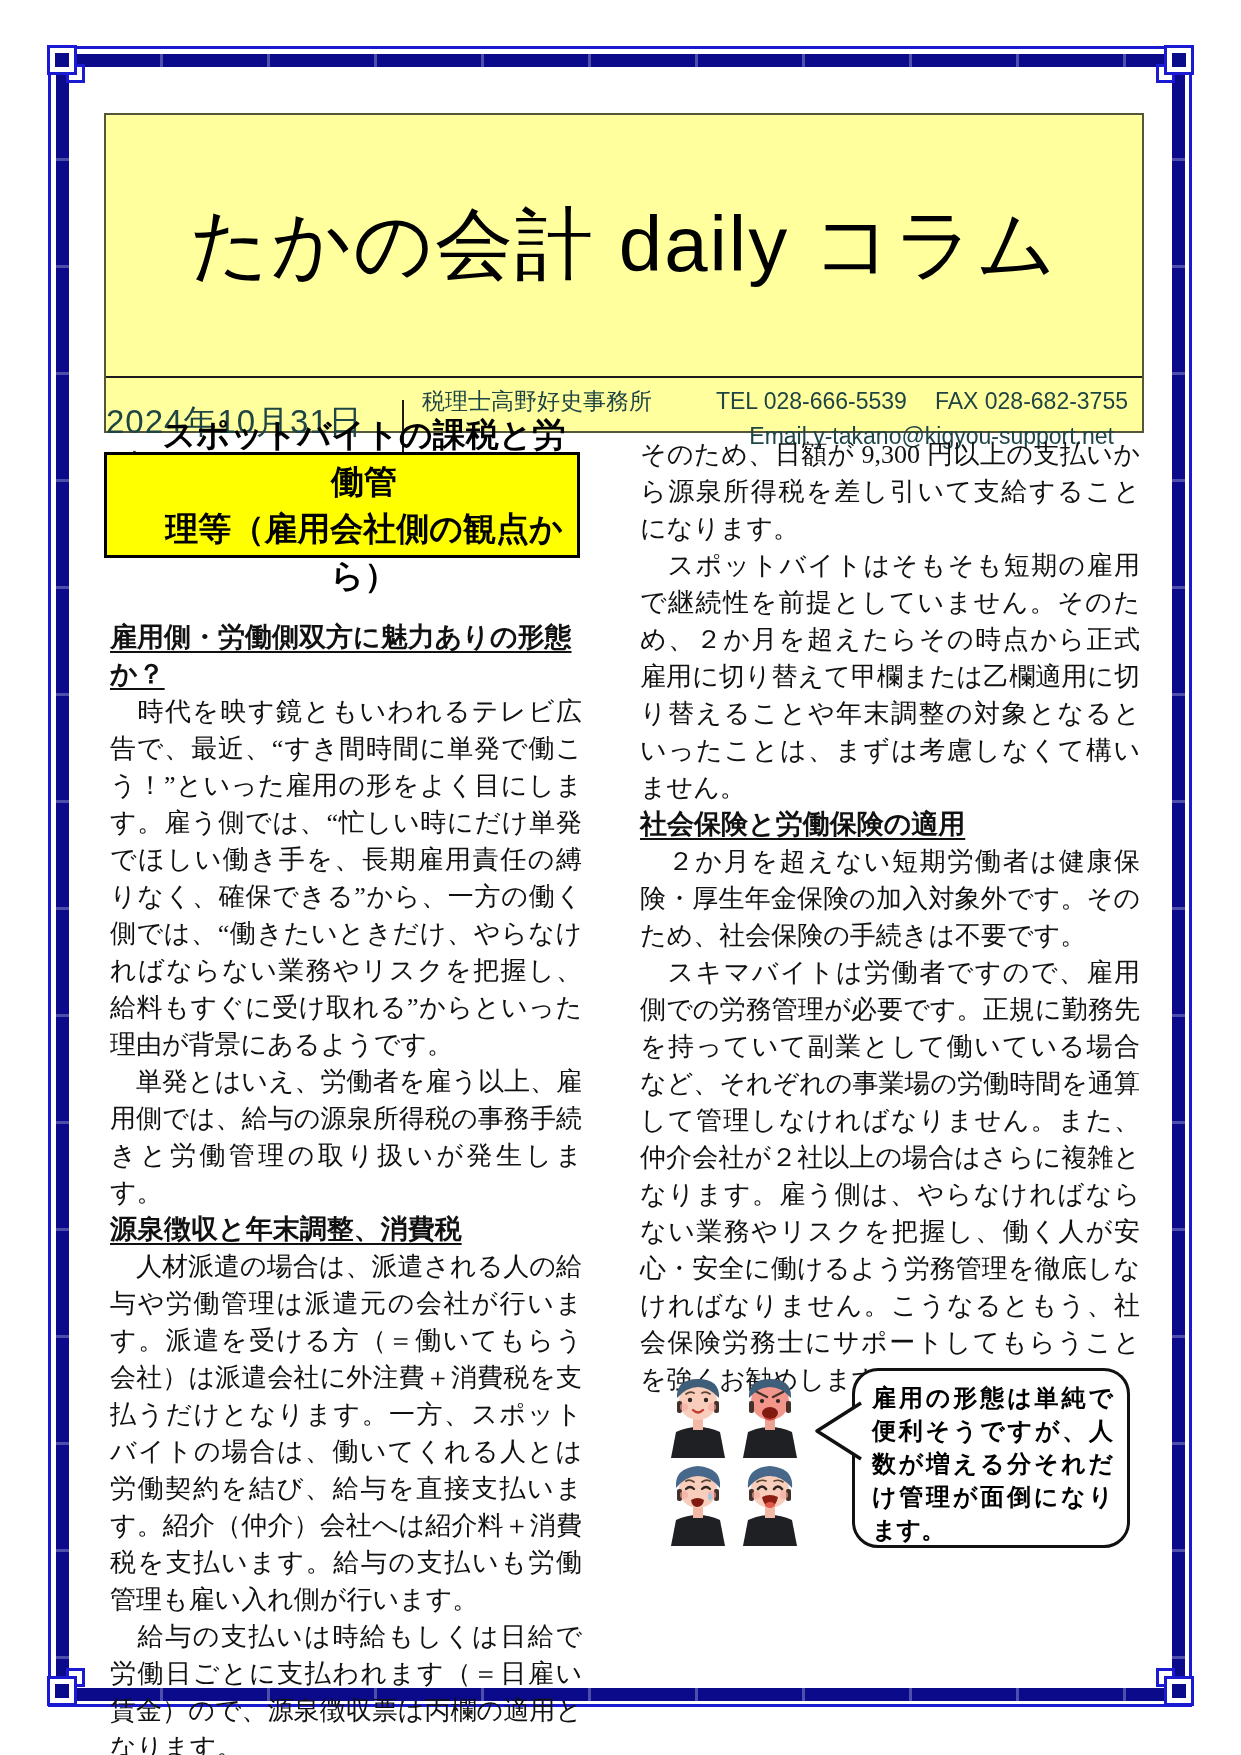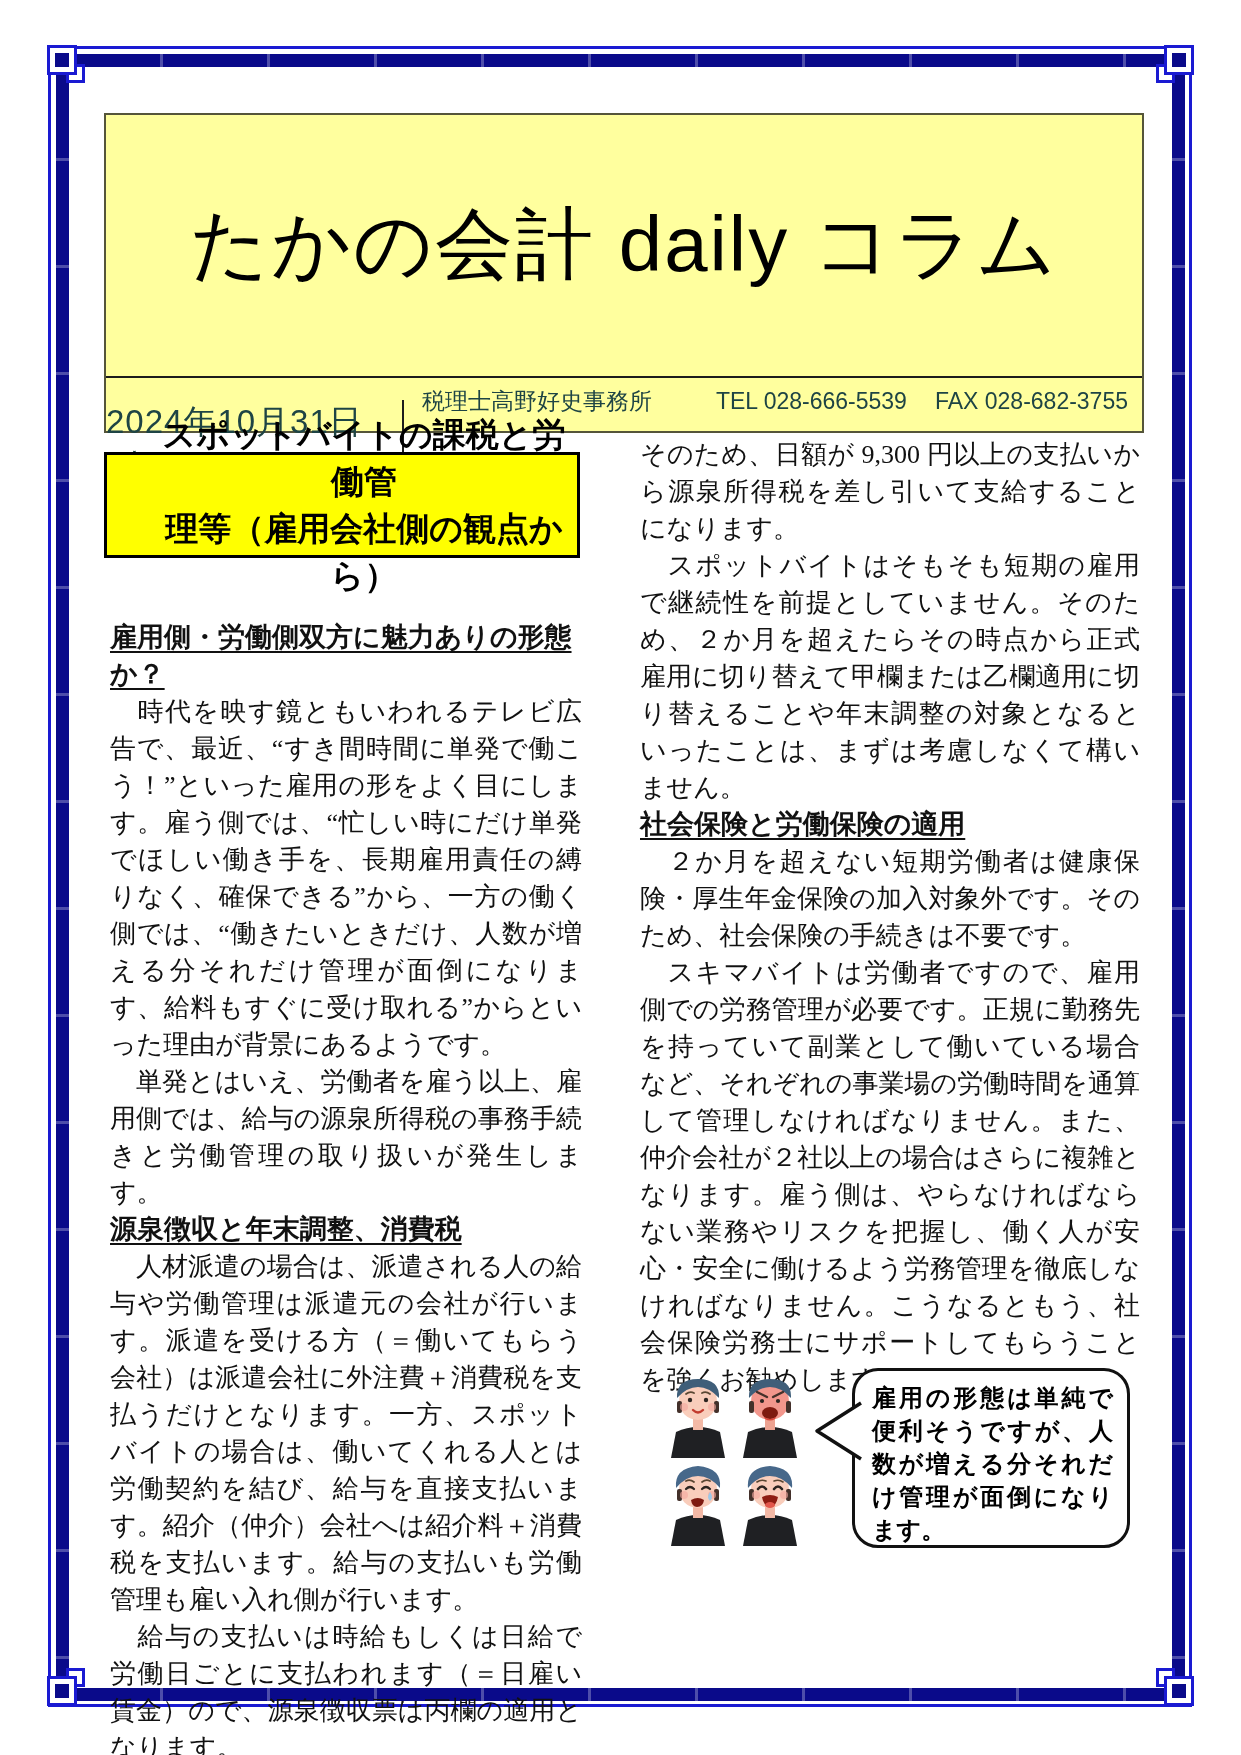--- a/index.html
+++ b/index.html
@@ -125,32 +125,33 @@
 <div class="corner corner-br"></div>
 
 <div class="masthead">
   <div class="masthead-title-row">
     <div class="masthead-title">たかの会計 daily コラム</div>
   </div>
   <div class="masthead-info-row">
     <div class="date-cell">2024年10月31日(木)</div>
     <div class="info-cell">
       <div class="info-line2"><span>税理士高野好史事務所</span><span class="tel">TEL 028-666-5539</span><span class="fax">FAX 028-682-3755</span></div>
+      <div class="info-line3">Email y-takano@kigyou-support.net</div>
     </div>
   </div>
 </div>
 
 <div class="headline-box">
   <div>スポットバイトの課税と労働管</div>
   <div>理等（雇用会社側の観点から）</div>
 </div>
 
 <div class="col col-left">
   <h3>雇用側・労働側双方に魅力ありの形態か？</h3>
-  <p>　時代を映す鏡ともいわれるテレビ広告で、最近、“すき間時間に単発で働こう！”といった雇用の形をよく目にします。雇う側では、“忙しい時にだけ単発でほしい働き手を、長期雇用責任の縛りなく、確保できる”から、一方の働く側では、“働きたいときだけ、人数が増える分それだけ管理が面倒になります、給料もすぐに受け取れる”からといった理由が背景にあるようです。</p>
+  <p>　時代を映す鏡ともいわれるテレビ広告で、最近、“すき間時間に単発で働こう！”といった雇用の形をよく目にします。雇う側では、“忙しい時にだけ単発でほしい働き手を、長期雇用責任の縛りなく、確保できる”から、一方の働く側では、“働きたいときだけ、やらなければならない業務やリスクを把握し、給料もすぐに受け取れる”からといった理由が背景にあるようです。</p>
   <p>　単発とはいえ、労働者を雇う以上、雇用側では、給与の源泉所得税の事務手続きと労働管理の取り扱いが発生します。</p>
   <h3>源泉徴収と年末調整、消費税</h3>
   <p>　人材派遣の場合は、派遣される人の給与や労働管理は派遣元の会社が行います。派遣を受ける方（＝働いてもらう会社）は派遣会社に外注費＋消費税を支払うだけとなります。一方、スポットバイトの場合は、働いてくれる人とは労働契約を結び、給与を直接支払います。紹介（仲介）会社へは紹介料＋消費税を支払います。給与の支払いも労働管理も雇い入れ側が行います。</p>
   <p>　給与の支払いは時給もしくは日給で労働日ごとに支払われます（＝日雇い賃金）ので、源泉徴収票は丙欄の適用となります。</p>
 </div>
 
 <div class="col col-right">
   <p>そのため、日額が 9,300 円以上の支払いから源泉所得税を差し引いて支給することになります。</p>
   <p>　スポットバイトはそもそも短期の雇用で継続性を前提としていません。そのため、２か月を超えたらその時点から正式雇用に切り替えて甲欄または乙欄適用に切り替えることや年末調整の対象となるといったことは、まずは考慮しなくて構いません。</p>
   <h3>社会保険と労働保険の適用</h3>

